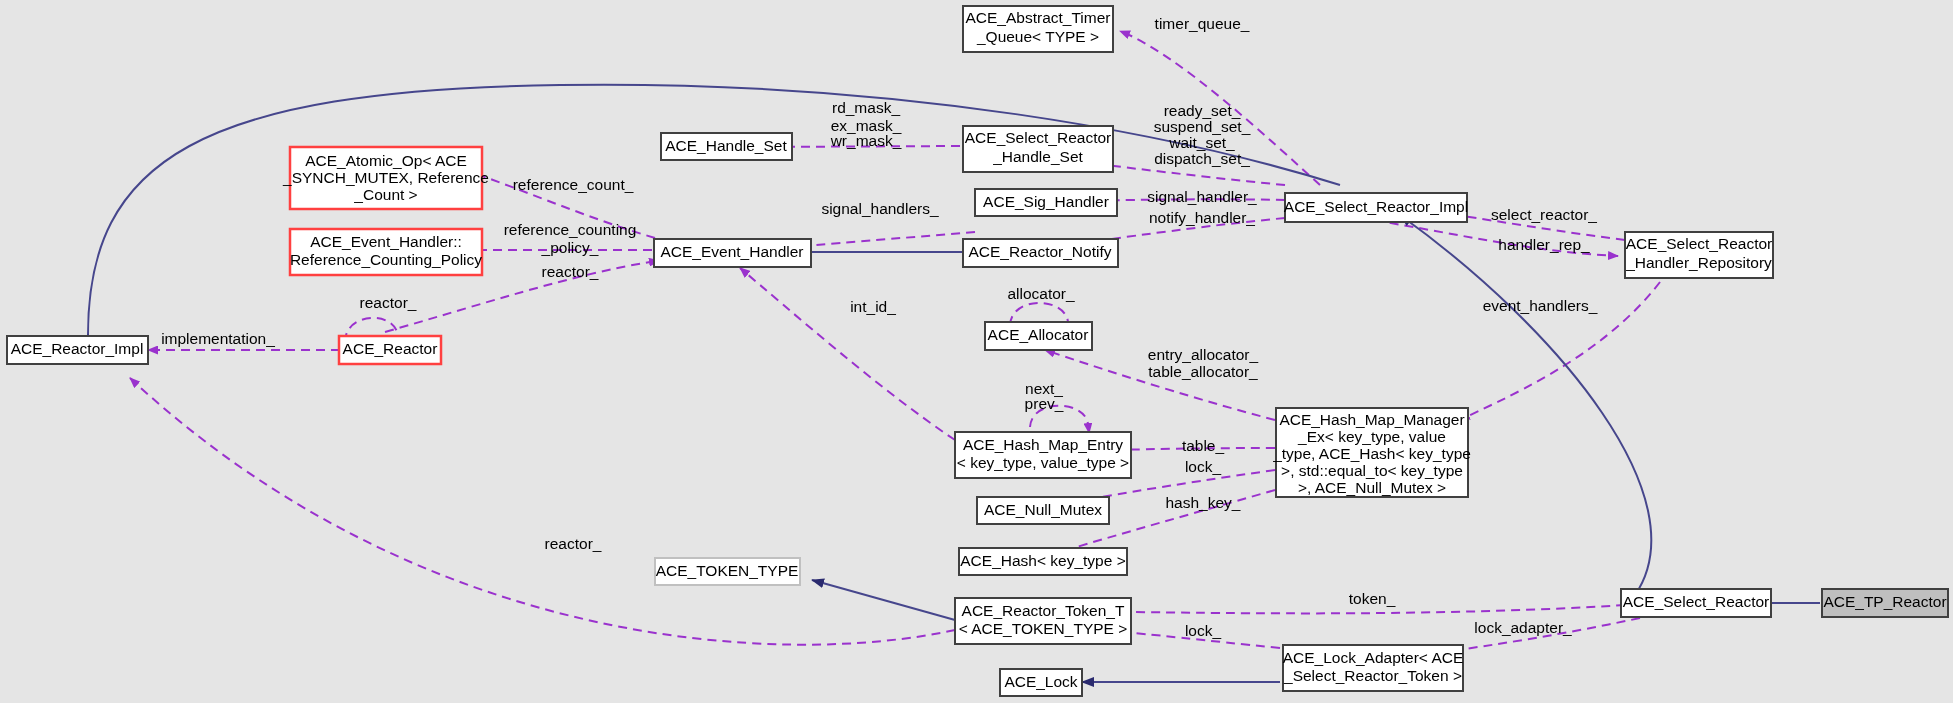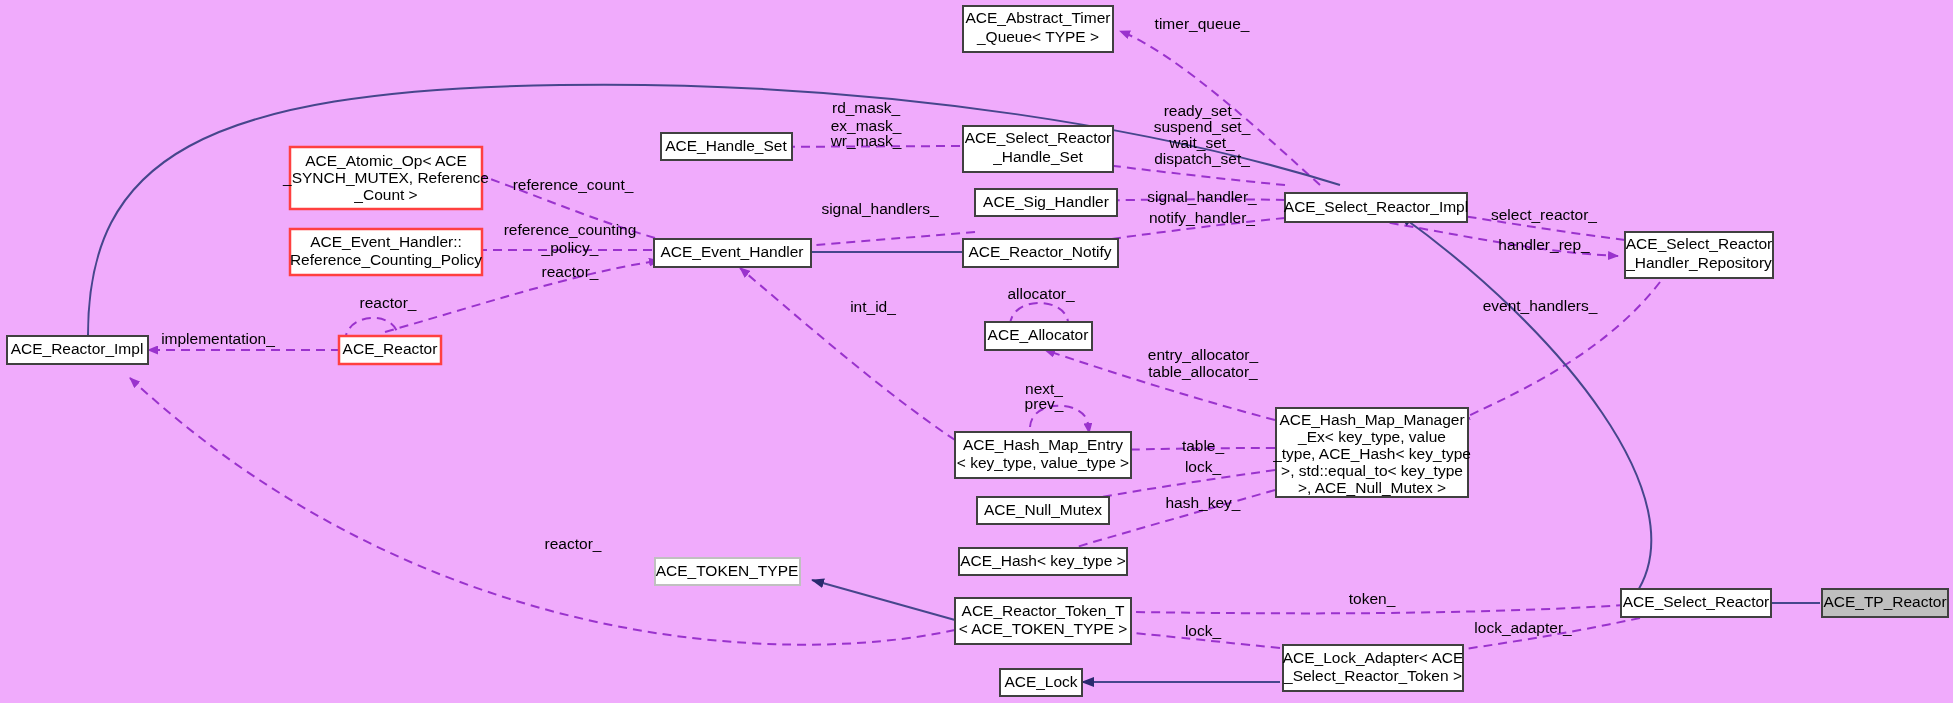--- a/index.html
+++ b/index.html
@@ -4,21 +4,21 @@
 <style>
   html, body {
     margin: 0;
     padding: 0;
     background: #ffffff;
   }
   #diagram-root {
     position: relative;
     width: 1953px;
     height: 703px;
-    background: #f0abfc;
+    background: #e5e5e5;
     font-family: "Liberation Sans", sans-serif;
     overflow: hidden;
   }
   svg#graph {
     position: absolute;
     top: 0;
     left: 0;
     width: 1953px;
     height: 703px;
   }

